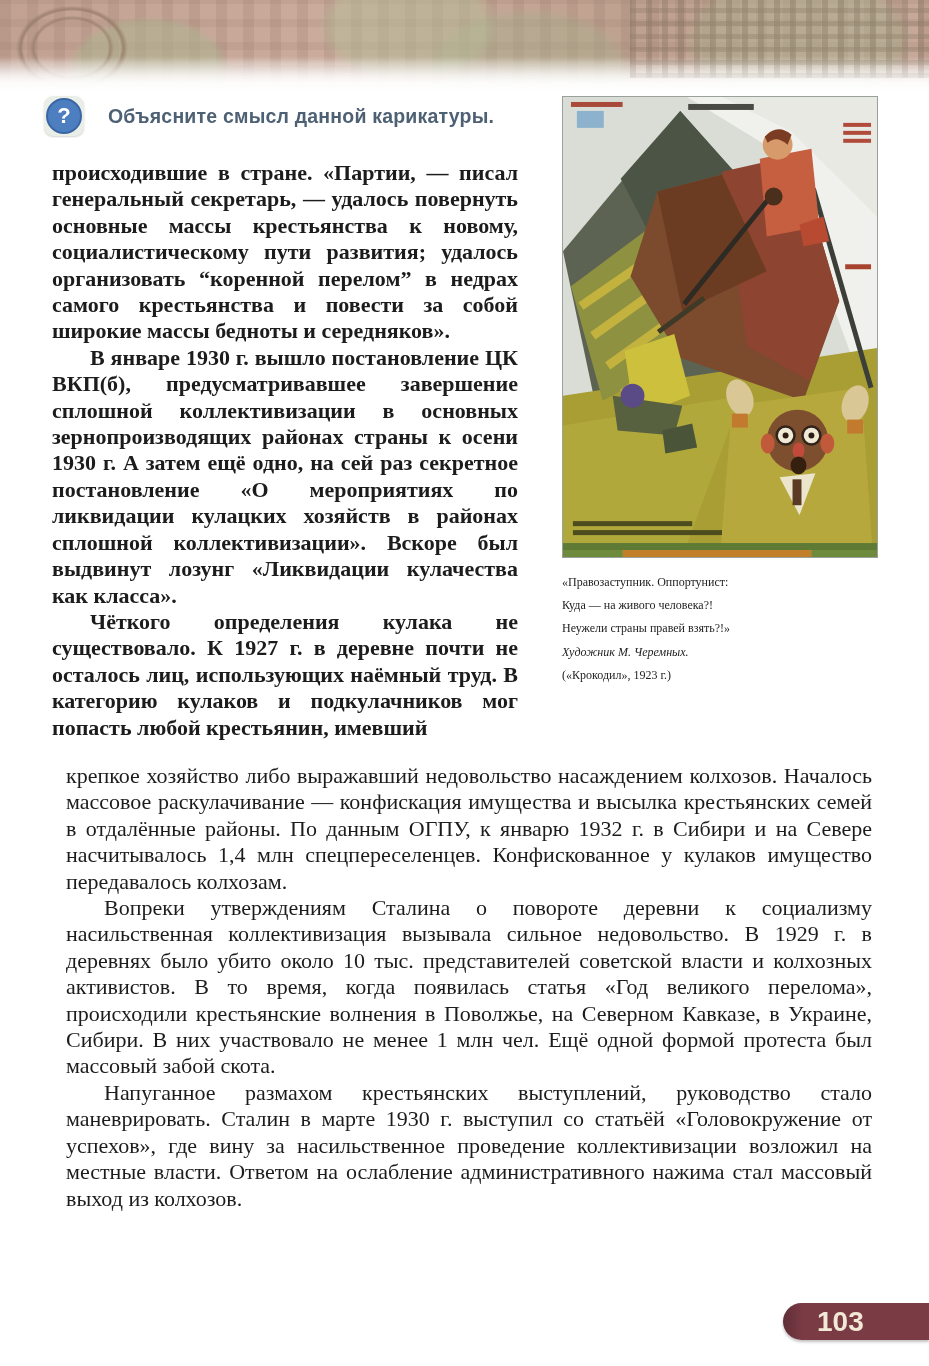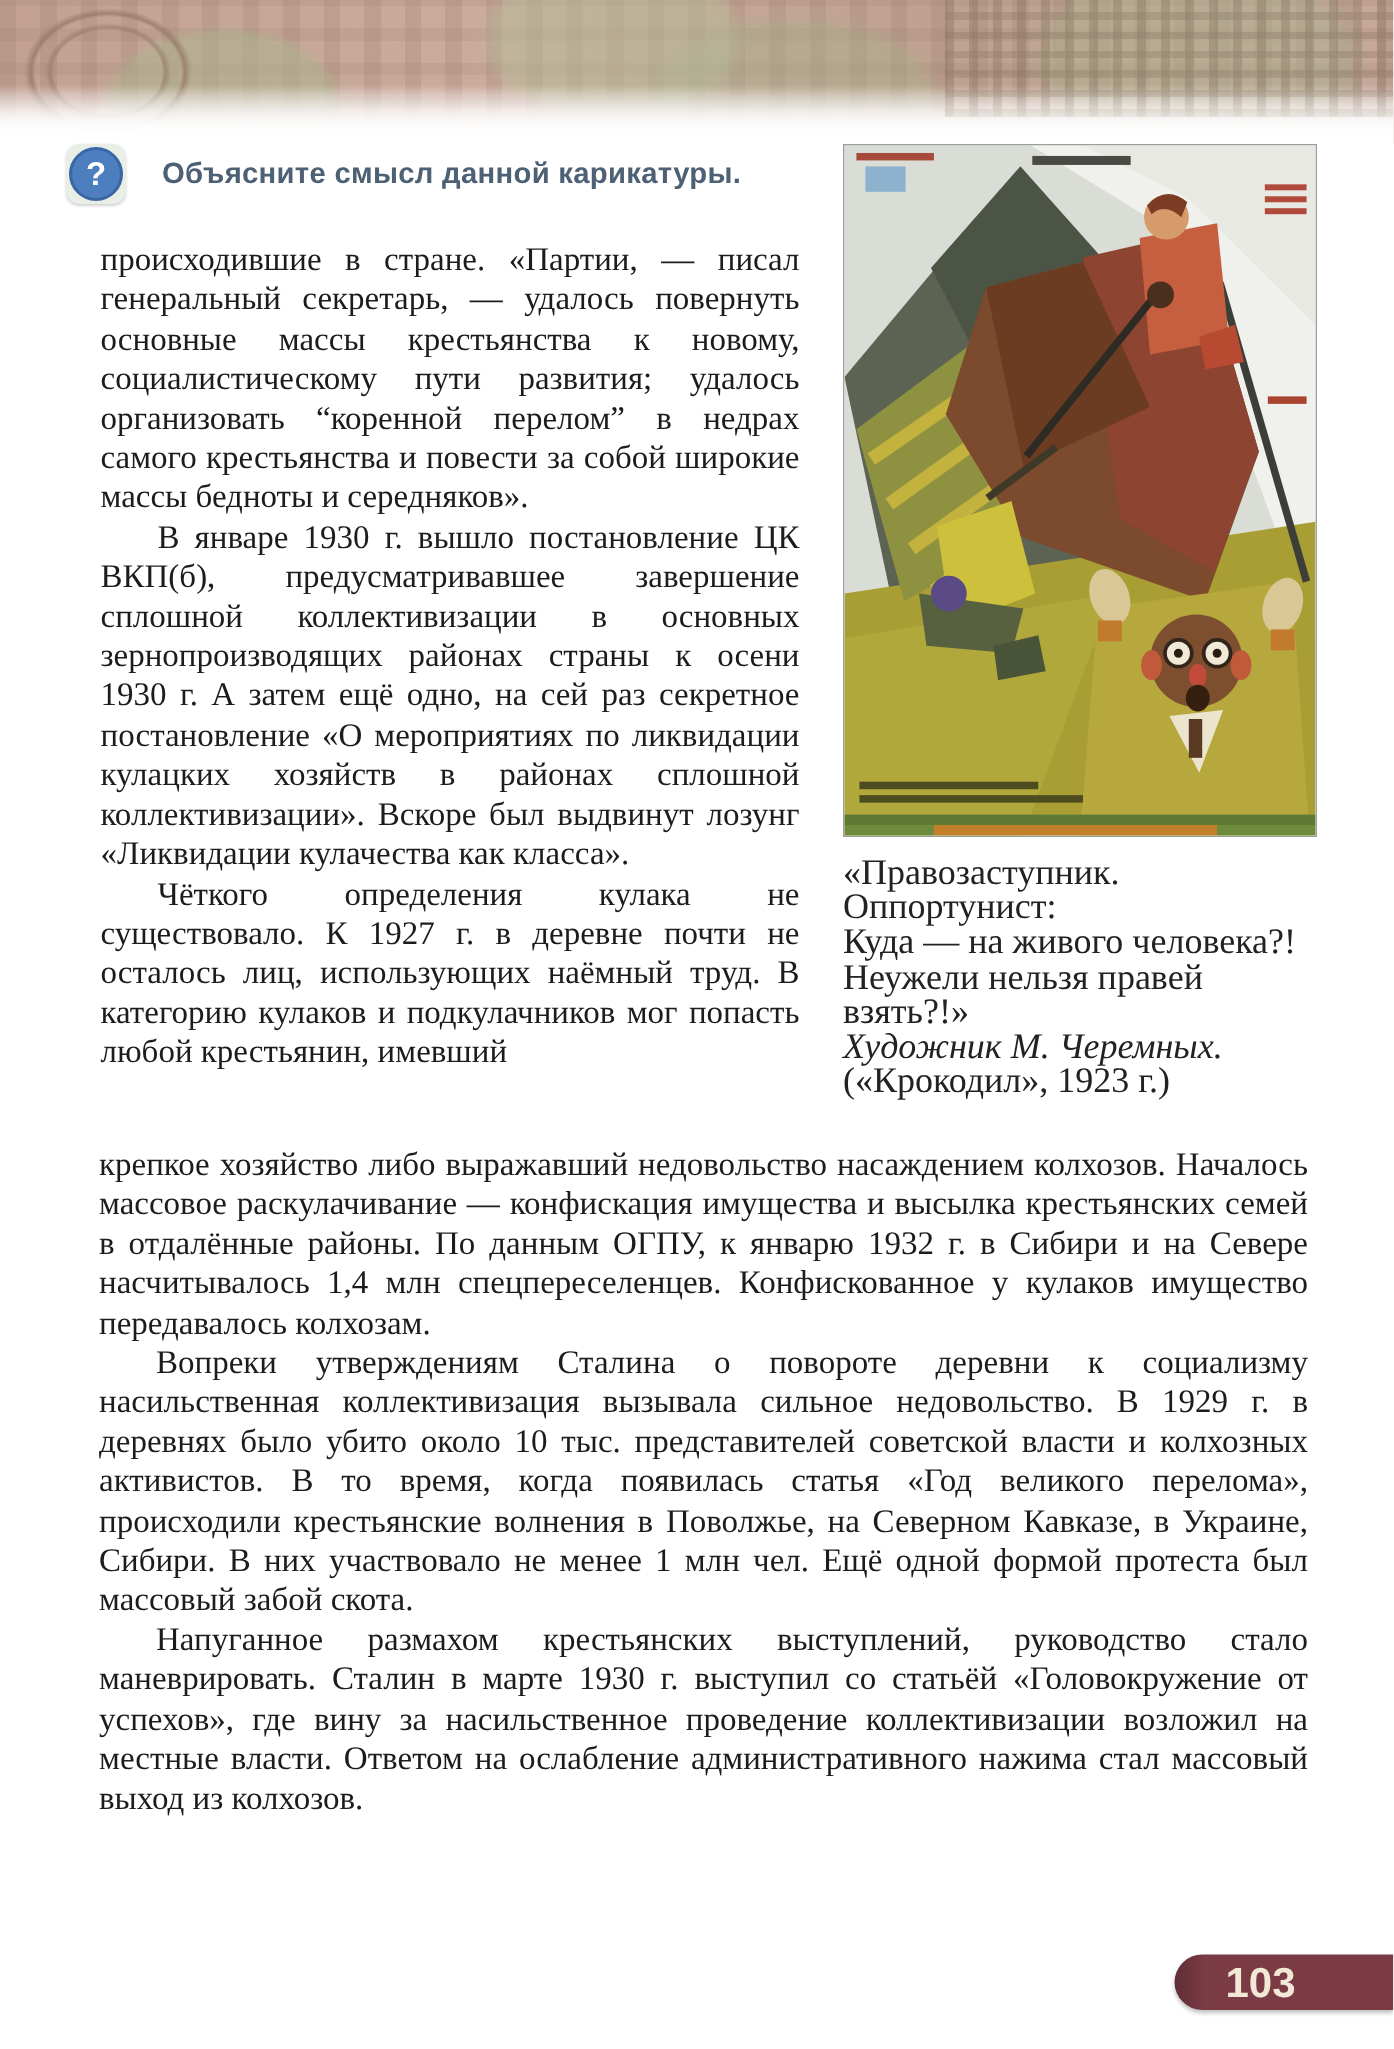--- a/index.html
+++ b/index.html
@@ -31,29 +31,29 @@
   .q-row{position:absolute;top:96px;left:44px;display:flex;align-items:center;}
   .q-chip{width:40px;height:40px;border-radius:9px;background:#e9efe7;
           display:flex;align-items:center;justify-content:center;box-shadow:0 1px 2px rgba(0,0,0,.18);}
   .q-circle{width:32px;height:32px;border-radius:50%;background:#4d7ec0;border:2px solid #3c66a3;
             color:#ffffff;font-family:"Liberation Sans",sans-serif;font-weight:bold;font-size:22px;
             display:flex;align-items:center;justify-content:center;line-height:1;}
   .q-label{margin-left:24px;font-family:"Liberation Sans",sans-serif;font-weight:bold;
            font-size:19.5px;color:#4e6174;letter-spacing:.2px;}
 
   
-  .left-col{position:absolute;top:160px;left:67px;width:466px;}
+  .left-col{position:absolute;top:160px;left:52px;width:466px;font-weight:bold;}
   .full-col{position:absolute;top:763px;left:66px;width:806px;}
   .para{margin:0;font-size:22px;line-height:26.4px;text-align:justify;}
   .indent{text-indent:38px;}
 
   
   .figure{position:absolute;top:96px;left:562px;width:316px;}
   .poster{display:block;width:316px;height:462px;border:1px solid #9aa09b;box-sizing:border-box;}
-  .caption{margin-top:13px;font-size:24px;line-height:23.2px;color:#222222;}
+  .caption{margin-top:13px;font-size:12px;line-height:23.2px;color:#222222;}
   .caption div{margin:0;}
   .cap-artist{font-style:italic;}
 
   
   .page-pill{position:absolute;top:1303px;right:0;width:146px;height:37px;
     background:linear-gradient(90deg,#5f2e36 0%,#7b3b45 14%,#7b3b45 100%);
     border-radius:19px 0 0 19px;display:flex;align-items:center;
     font-family:"Liberation Sans",sans-serif;font-weight:bold;font-size:28px;color:#f2e8d6;
     padding-left:34px;box-sizing:border-box;box-shadow:0 2px 3px rgba(0,0,0,.25);}
 </style>
@@ -156,21 +156,21 @@
         <rect x="10" y="435" width="150" height="5" fill="#4c4c1e"></rect>
         <rect x="0" y="448" width="316" height="7" fill="#5f7a35"></rect>
         <rect x="60" y="455" width="190" height="7" fill="#c27f2a"></rect>
         <rect x="0" y="455" width="60" height="7" fill="#6e8a3c"></rect>
         <rect x="250" y="455" width="66" height="7" fill="#6e8a3c"></rect>
       </g>
     </svg>
     <div class="caption">
       <div>«Правозаступник. Оппортунист:</div>
       <div>Куда — на живого человека?!</div>
-      <div>Неужели нельзя правей взять?!»</div>
+      <div>Неужели страны правей взять?!»</div>
       <div class="cap-artist">Художник М. Черемных.</div>
       <div>(«Крокодил», 1923 г.)</div>
     </div>
   </div>
 
   <div class="full-col">
     <p class="para">крепкое хозяйство либо выражавший недовольство насаждением колхозов. Началось массовое раскулачивание — конфискация имущества и высылка крестьянских семей в отдалённые районы. По данным ОГПУ, к январю 1932 г. в Сибири и на Севере насчитывалось 1,4 млн спецпереселенцев. Конфискованное у кулаков имущество передавалось колхозам.</p>
     <p class="para indent">Вопреки утверждениям Сталина о повороте деревни к социализму насильственная коллективизация вызывала сильное недовольство. В 1929 г. в деревнях было убито около 10 тыс. представителей советской власти и колхозных активистов. В то время, когда появилась статья «Год великого перелома», происходили крестьянские волнения в Поволжье, на Северном Кавказе, в Украине, Сибири. В них участвовало не менее 1 млн чел. Ещё одной формой протеста был массовый забой скота.</p>
     <p class="para indent">Напуганное размахом крестьянских выступлений, руководство стало маневрировать. Сталин в марте 1930 г. выступил со статьёй «Головокружение от успехов», где вину за насильственное проведение коллективизации возложил на местные власти. Ответом на ослабление административного нажима стал массовый выход из колхозов.</p>
   </div>

